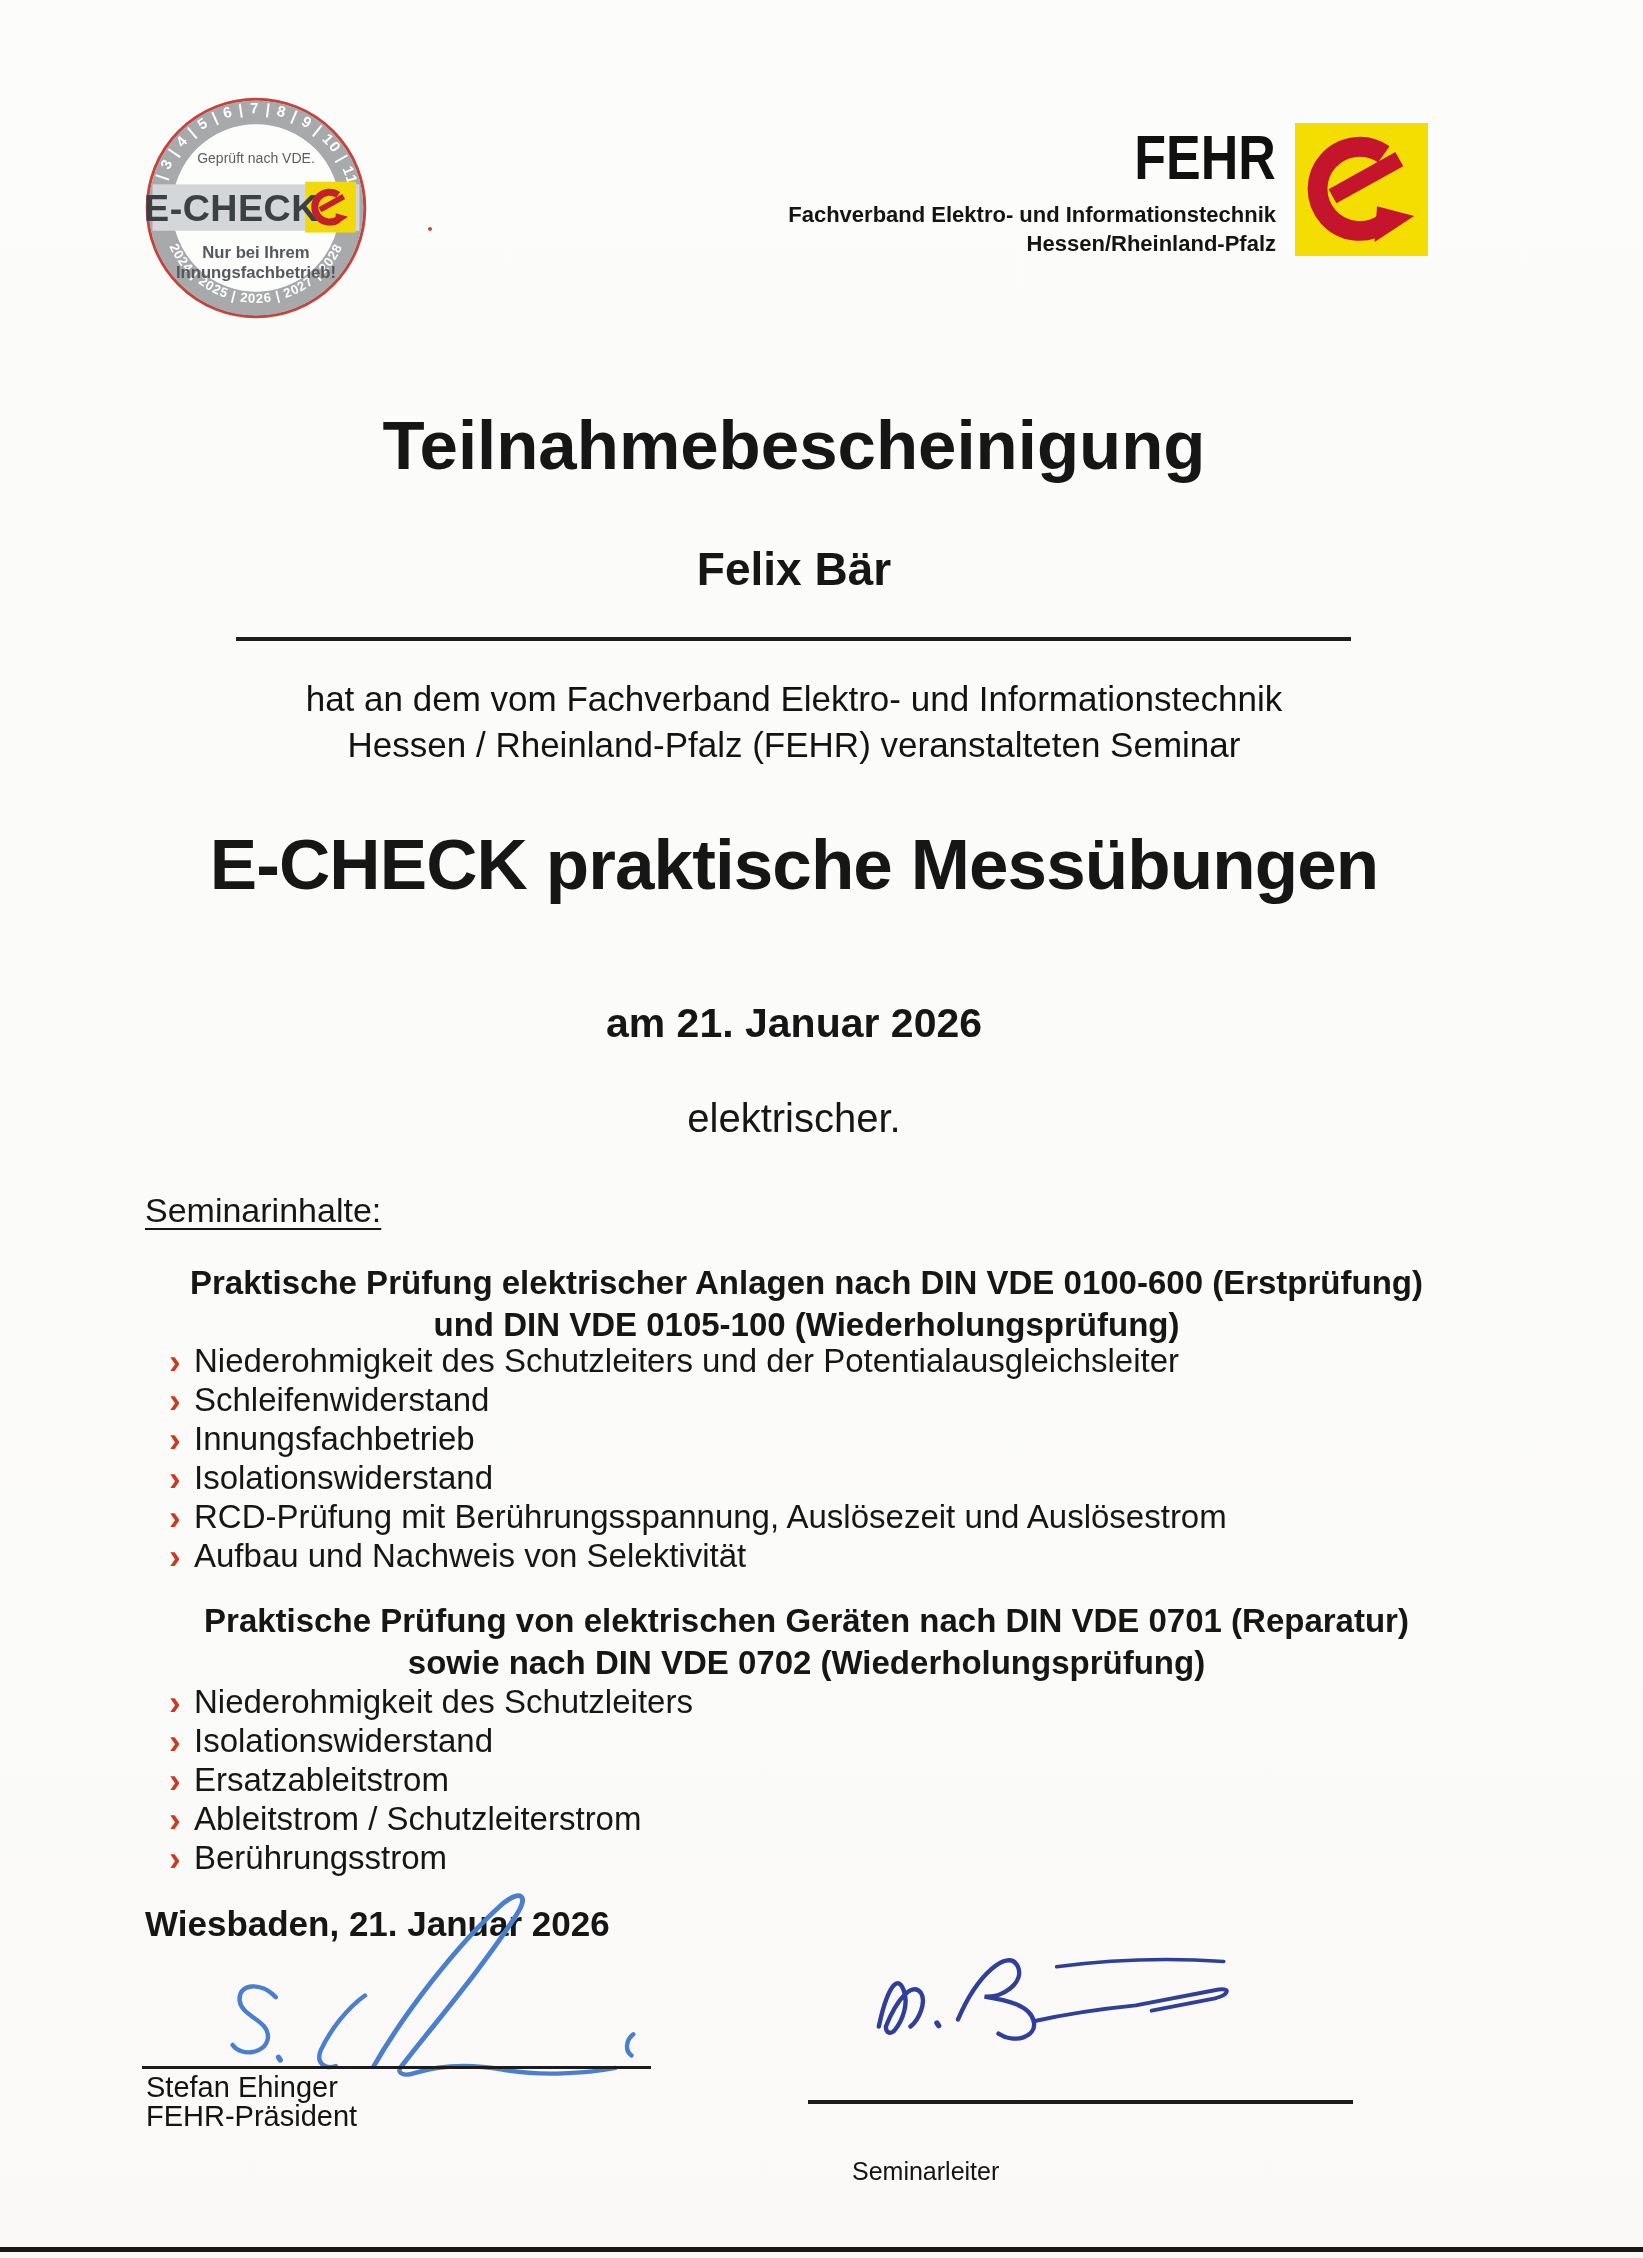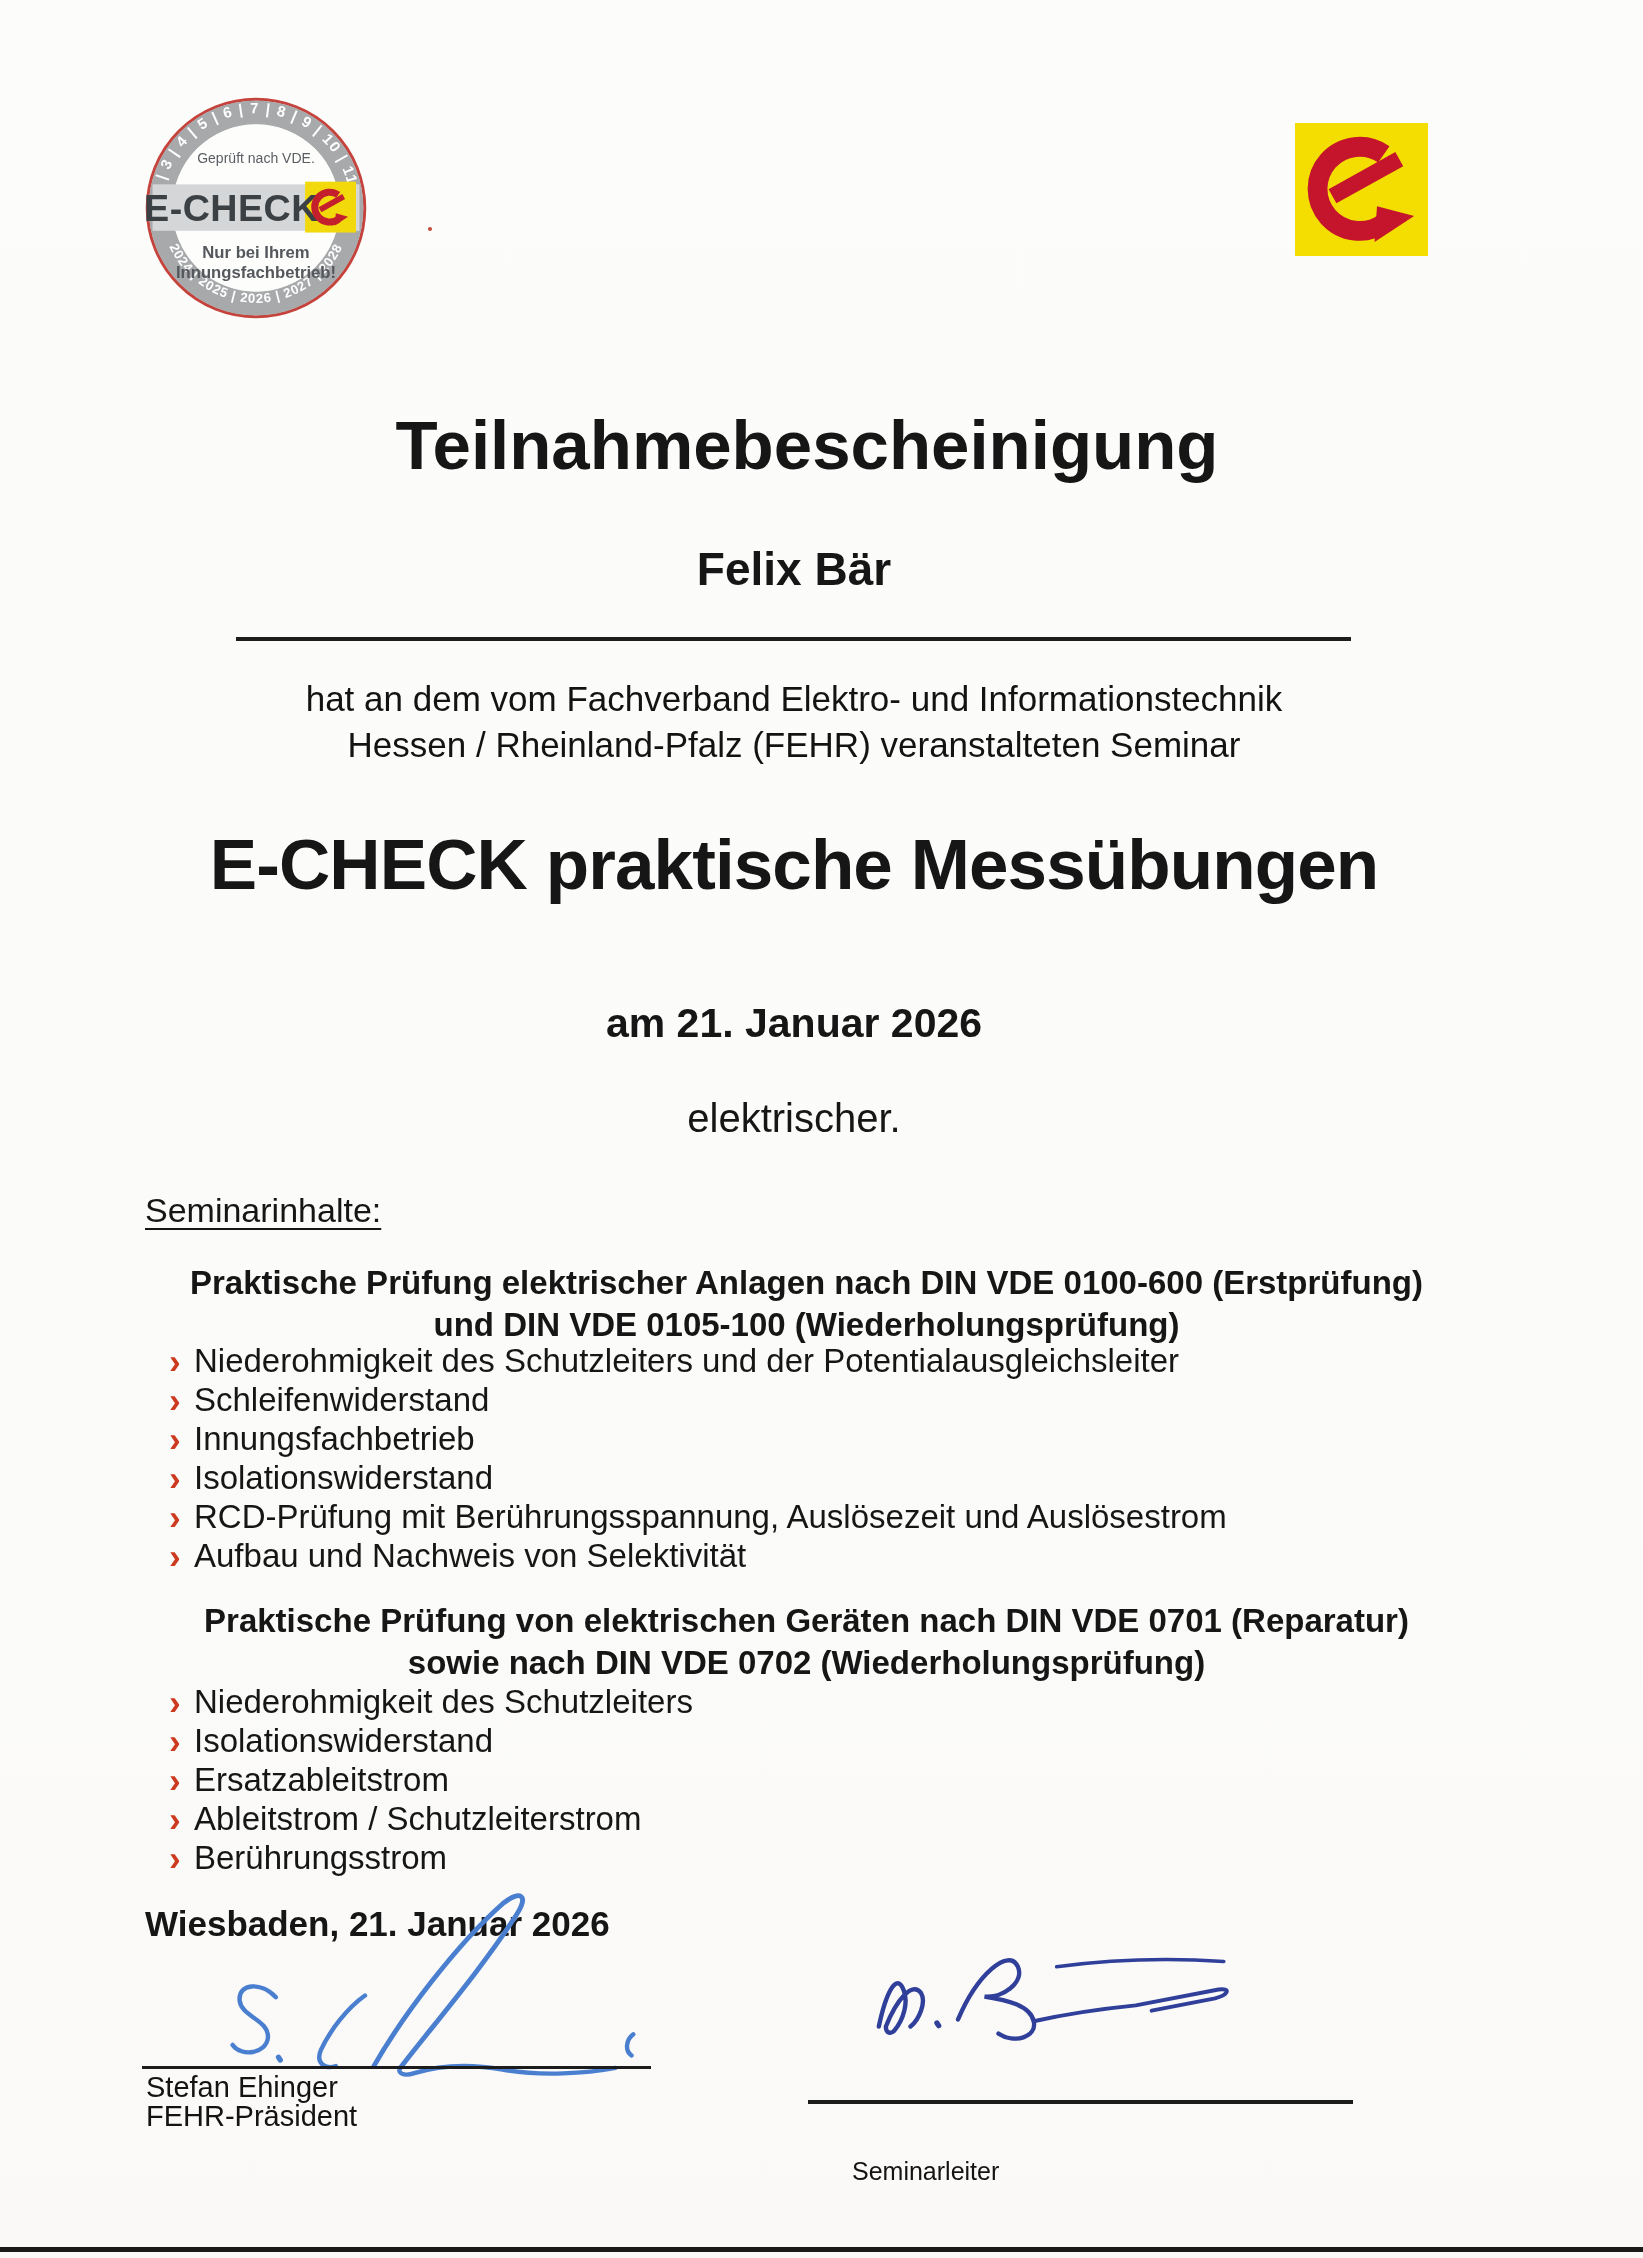--- a/index.html
+++ b/index.html
@@ -25,21 +25,21 @@
   .fehr-text{left:706px;top:138px;width:570px;text-align:right;line-height:1;}
   .fehr-title{
     display:inline-block;font-size:51px;font-weight:bold;color:#101010;
     transform:scale(1.02,1.22);transform-origin:right bottom;letter-spacing:0;
   }
   .fehr-sub{font-size:22px;font-weight:bold;color:#141414;line-height:29px;margin-top:10.6px;}
   .fehr-mark{left:1294px;top:123px;width:135px;height:133px;}
   .fehr-mark svg{width:100%;height:100%;display:block;}
 
   
-  .title{top:406px;font-size:69px;font-weight:bold;letter-spacing:0;padding-left:13px;}
+  .title{top:406px;font-size:69px;font-weight:bold;letter-spacing:0;}
   .participant{top:542px;font-size:46px;font-weight:bold;}
   .divider{left:236px;top:637px;width:1115px;height:3.5px;background:#1d1d1d;}
   .intro{top:676px;font-size:35px;line-height:46px;color:#131313;}
   .seminar-title{top:824px;font-size:71px;font-weight:bold;letter-spacing:-0.9px;}
   .date-line{top:1000px;font-size:41px;font-weight:bold;}
   .closing{top:1096px;font-size:40px;}
 
   
   .contents-heading{
     left:145px;top:1191px;font-size:34px;
@@ -104,20 +104,27 @@
         <path d="M 80 26 L 26 56" stroke="#c41f2c" stroke-width="13"></path>
         <polygon points="62,64 90,72 60,92" fill="#c41f2c"></polygon>
       </g>
       <text x="130" y="187" font-size="19" font-weight="bold" fill="#54585c" text-anchor="middle">Nur bei Ihrem</text>
       <text x="130" y="210" font-size="19" font-weight="bold" fill="#54585c" text-anchor="middle">Innungsfachbetrieb!</text>
     </svg>
   </div>
 
   <div class="abs red-speck"></div>
 
+  <div class="abs fehr-text">
+    <div><span class="fehr-title">FEHR</span></div>
+    <div class="fehr-sub">
+      <div>Fachverband Elektro- und Informationstechnik</div>
+      <div>Hessen/Rheinland-Pfalz</div>
+    </div>
+  </div>
   <div class="abs fehr-mark">
     <svg viewBox="0 0 100 100">
       <rect x="0" y="0" width="100" height="100" fill="#f4dd00"></rect>
       <g transform="translate(4,3) scale(0.93)">
         <path d="M 67.5 22.2 A 34 34 0 1 0 67.5 77.8" fill="none" stroke="#c4152c" stroke-width="16"></path>
         <path d="M 80 26 L 26 56" stroke="#c4152c" stroke-width="13"></path>
         <polygon points="62,64 92,72 60,93" fill="#c4152c"></polygon>
       </g>
     </svg>
   </div>

